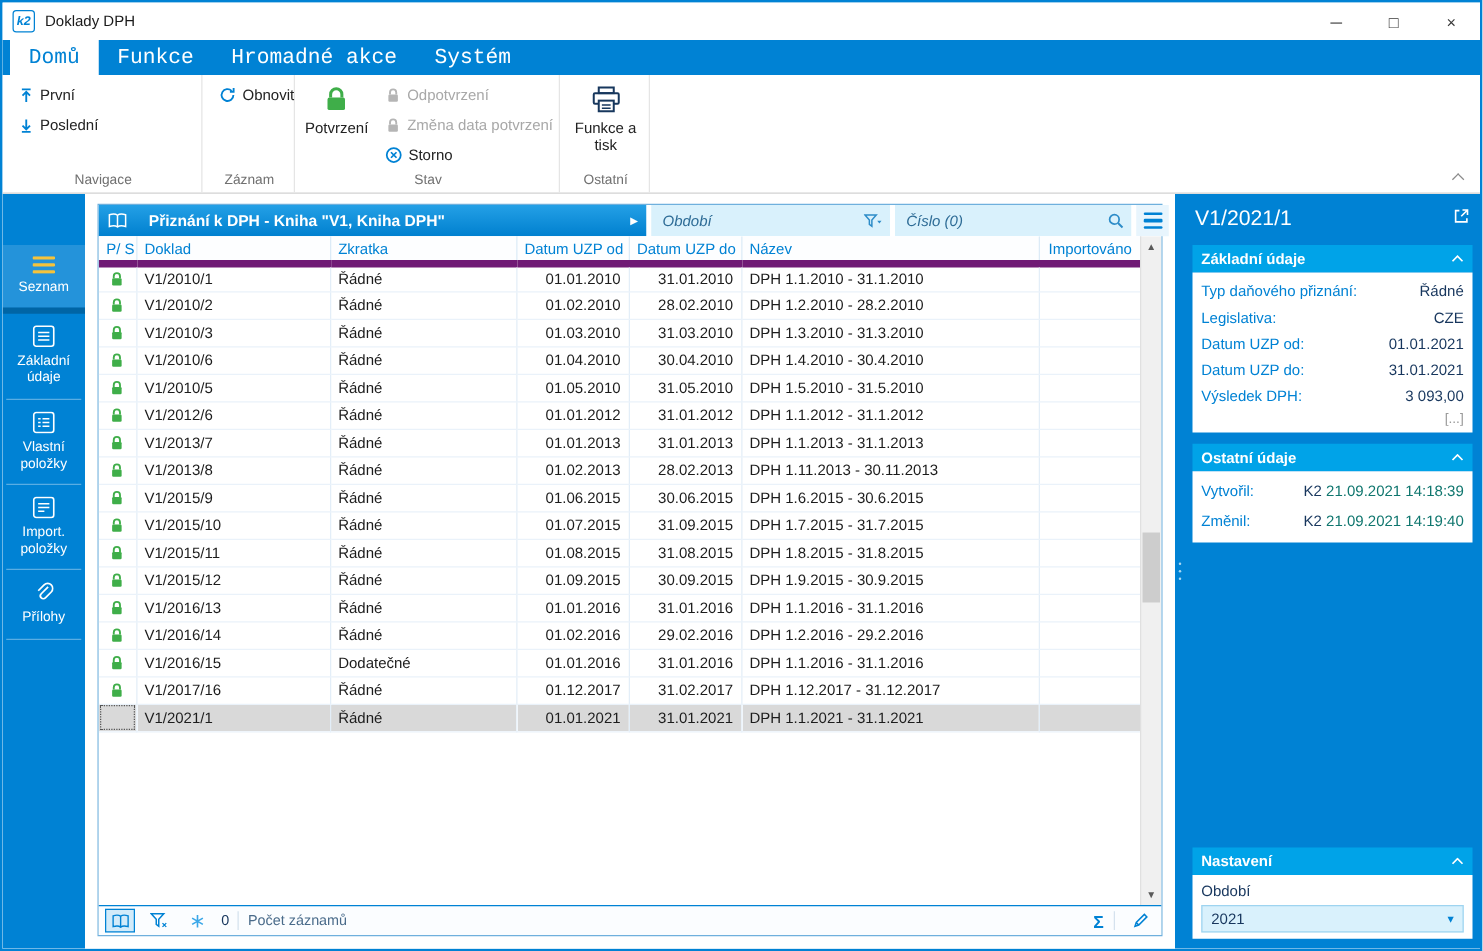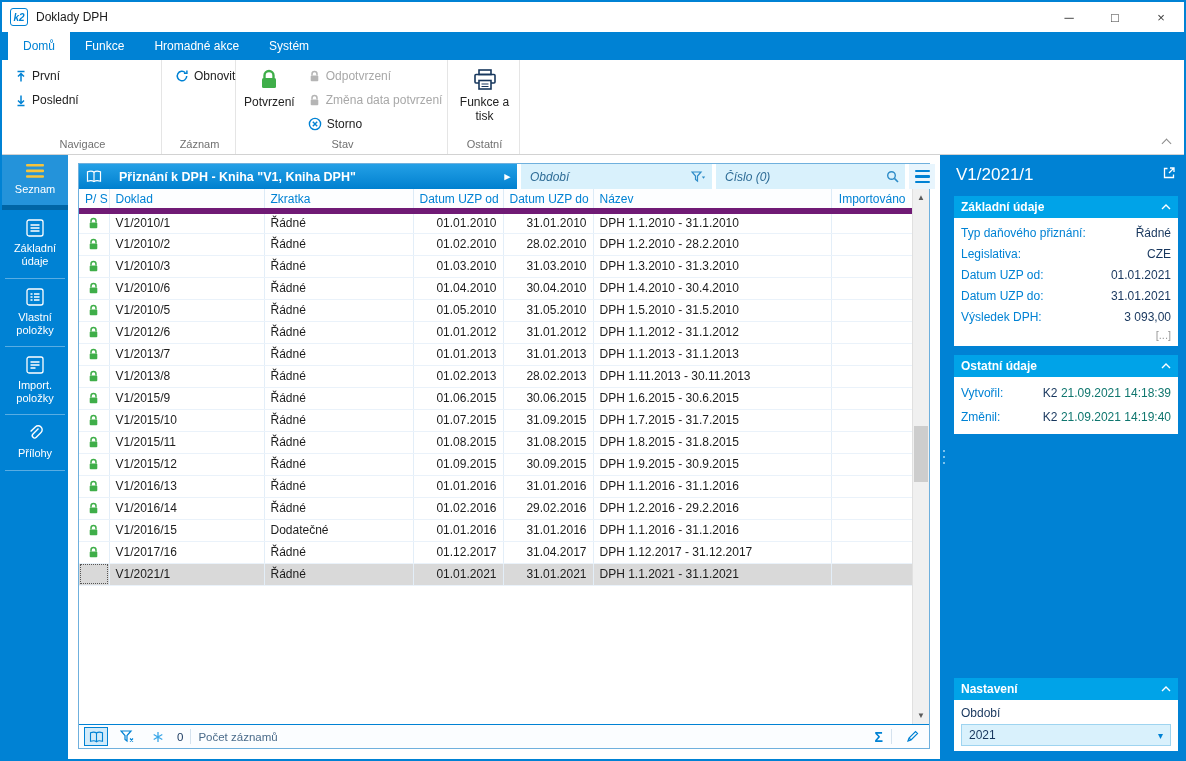--- a/index.html
+++ b/index.html
@@ -11,21 +11,21 @@
   .titlebar { flex:0 0 30px; display:flex; align-items:center; background:#fff; }
   .app-logo { width:18px; height:18px; margin:0 8px; border:1px solid #0082d4; border-radius:3px;
               color:#0082d4; font-size:10px; font-weight:bold; font-style:italic;
               display:flex; align-items:center; justify-content:center; }
   .title-text { font-size:12px; color:#1a1a1a; }
   .win-controls { margin-left:auto; display:flex; height:100%; }
   .win-btn { width:46px; display:flex; align-items:center; justify-content:center; font-size:13px; color:#3a3a3a; }
 
   
   .tabbar { flex:0 0 28px; background:#0082d4; display:flex; align-items:stretch; padding-left:6px; }
-  .tab { display:flex; align-items:center; padding:0 15px; font-size:12px; color:#fff; cursor:default; }
+  .tab { display:flex; align-items:center; padding:0 15px; font-size:17px; color:#fff; cursor:default;font-family:Liberation Mono, monospace; }
   .tab.active { background:#fff; color:#0082d4; }
 
   
   .ribbon { flex:0 0 95px; background:#fff; border-bottom:1px solid #d2d2d2; display:flex; position:relative; }
   .rgroup { display:flex; flex-direction:column; border-right:1px solid #e5e5e5; padding:6px 4px 0 6px; }
   .rgroup-content { flex:1; display:flex; align-items:flex-start; }
   .rgroup-label { text-align:center; font-size:11px; color:#707070; padding:2px 4px 4px; }
   .btn-col { display:flex; flex-direction:column; gap:4px; }
   .btn-small { display:flex; align-items:center; gap:5px; font-size:12px; color:#222;
                padding:3px 7px; white-space:nowrap; border-radius:2px; }
@@ -36,21 +36,21 @@
   .chev-up-gray { display:block; width:7px; height:7px; border-left:1.5px solid #8a8a8a;
                   border-top:1.5px solid #8a8a8a; transform:rotate(45deg); margin-top:3px; }
 
   
   .body { flex:1; display:flex; overflow:hidden; }
 
   
   .sidebar { flex:0 0 66px; background:#0082d4; display:flex; flex-direction:column; }
   .side-item { display:flex; flex-direction:column; align-items:center; justify-content:center; gap:5px;
                color:#fff; font-size:11px; text-align:center; padding:9px 2px; line-height:1.2; }
-  .side-item.active { background:rgba(255,255,255,.14); }
+  .side-item.active { background:rgba(255,255,255,.14);margin-top:41px; }
   .side-gap { height:5px; background:rgba(0,0,0,.22); }
   .side-sep { height:1px; background:rgba(255,255,255,.35); margin:0 3px; }
 
   
   .main { flex:1; background:#fff; padding:8px 8px 10px 10px; display:flex; }
   .grid { width:852px; border:1px solid #6fb0dd; display:flex; flex-direction:column; background:#fff; }
 
   .grid-headerbar { flex:0 0 25px; display:flex; align-items:stretch; gap:4px; background:#fff; }
   .ghb-title { flex:0 0 438px; background:linear-gradient(#24a0e6,#0080cf); color:#fff;
                display:flex; align-items:center; gap:17px; padding:0 7px;
@@ -527,21 +527,21 @@
     <td></td>
   </tr>
                   <tr>
     <td class="c-lock"><span><svg width="13" height="13" viewBox="0 0 13 13">
                           <path d="M4 5.5 V4 a2.5 2.5 0 0 1 5 0 V5.5" fill="none" stroke="#3fae49" stroke-width="1.5"></path>
                           <rect x="2.7" y="5.5" width="7.6" height="5.8" rx="1" fill="#3fae49"></rect>
                         </svg></span></td>
     <td>V1/2017/16</td>
     <td>Řádné</td>
     <td class="num">01.12.2017</td>
-    <td class="num">31.04.2017</td>
+    <td class="num">31.02.2017</td>
     <td>DPH 1.12.2017 - 31.12.2017</td>
     <td></td>
   </tr>
                   <tr class="selected">
     <td class="c-lock"></td>
     <td>V1/2021/1</td>
     <td>Řádné</td>
     <td class="num">01.01.2021</td>
     <td class="num">31.01.2021</td>
     <td>DPH 1.1.2021 - 31.1.2021</td>

